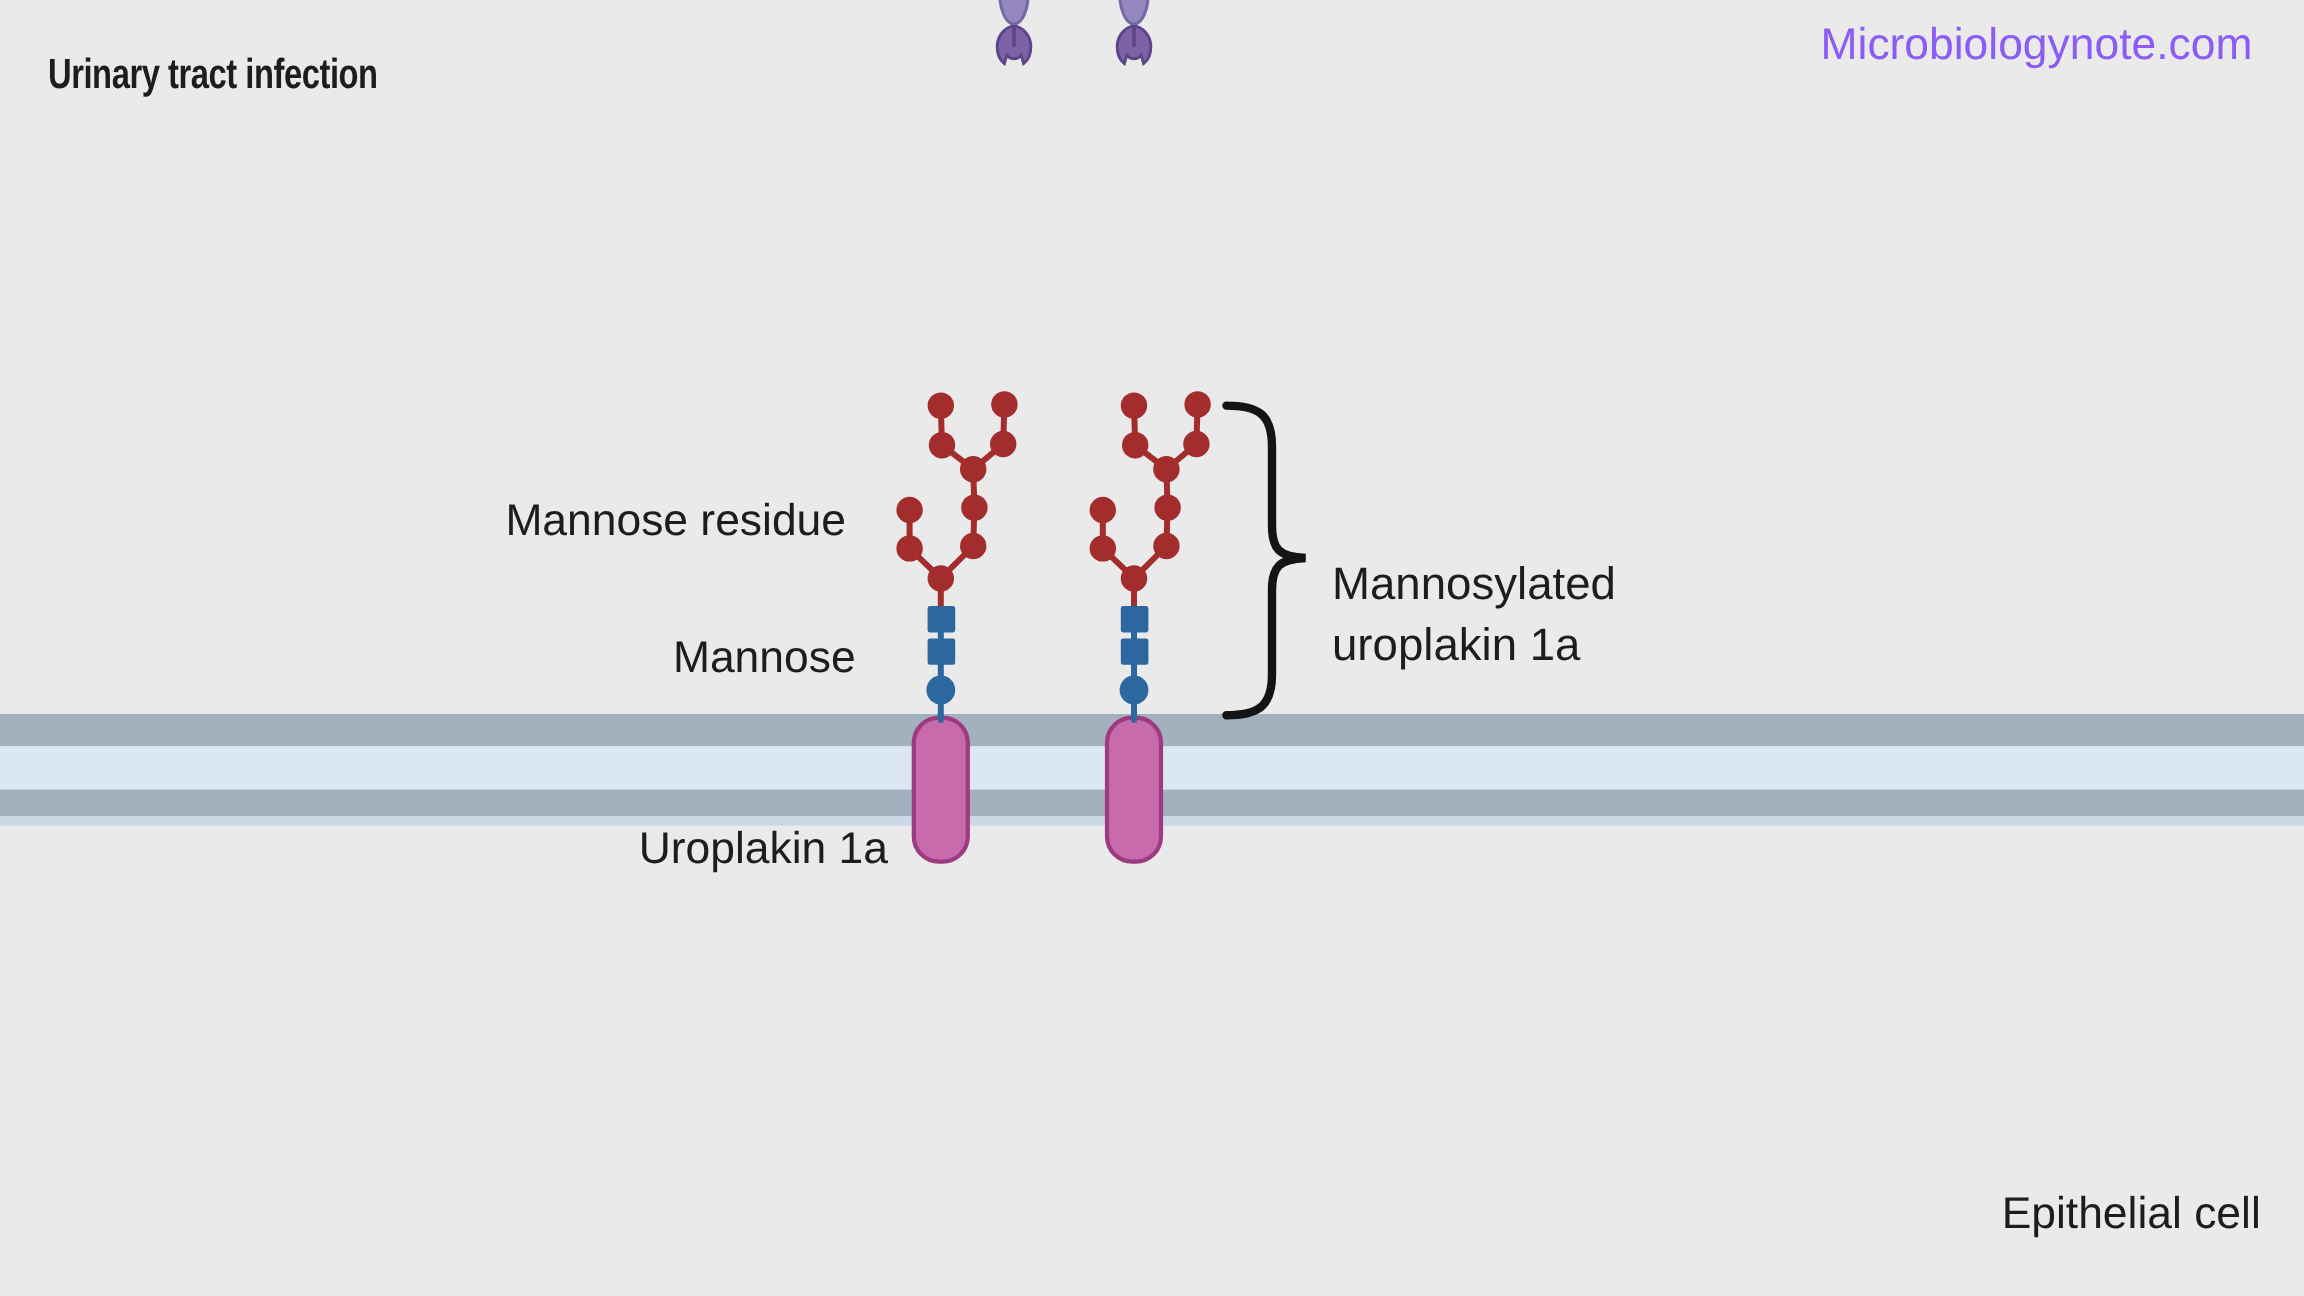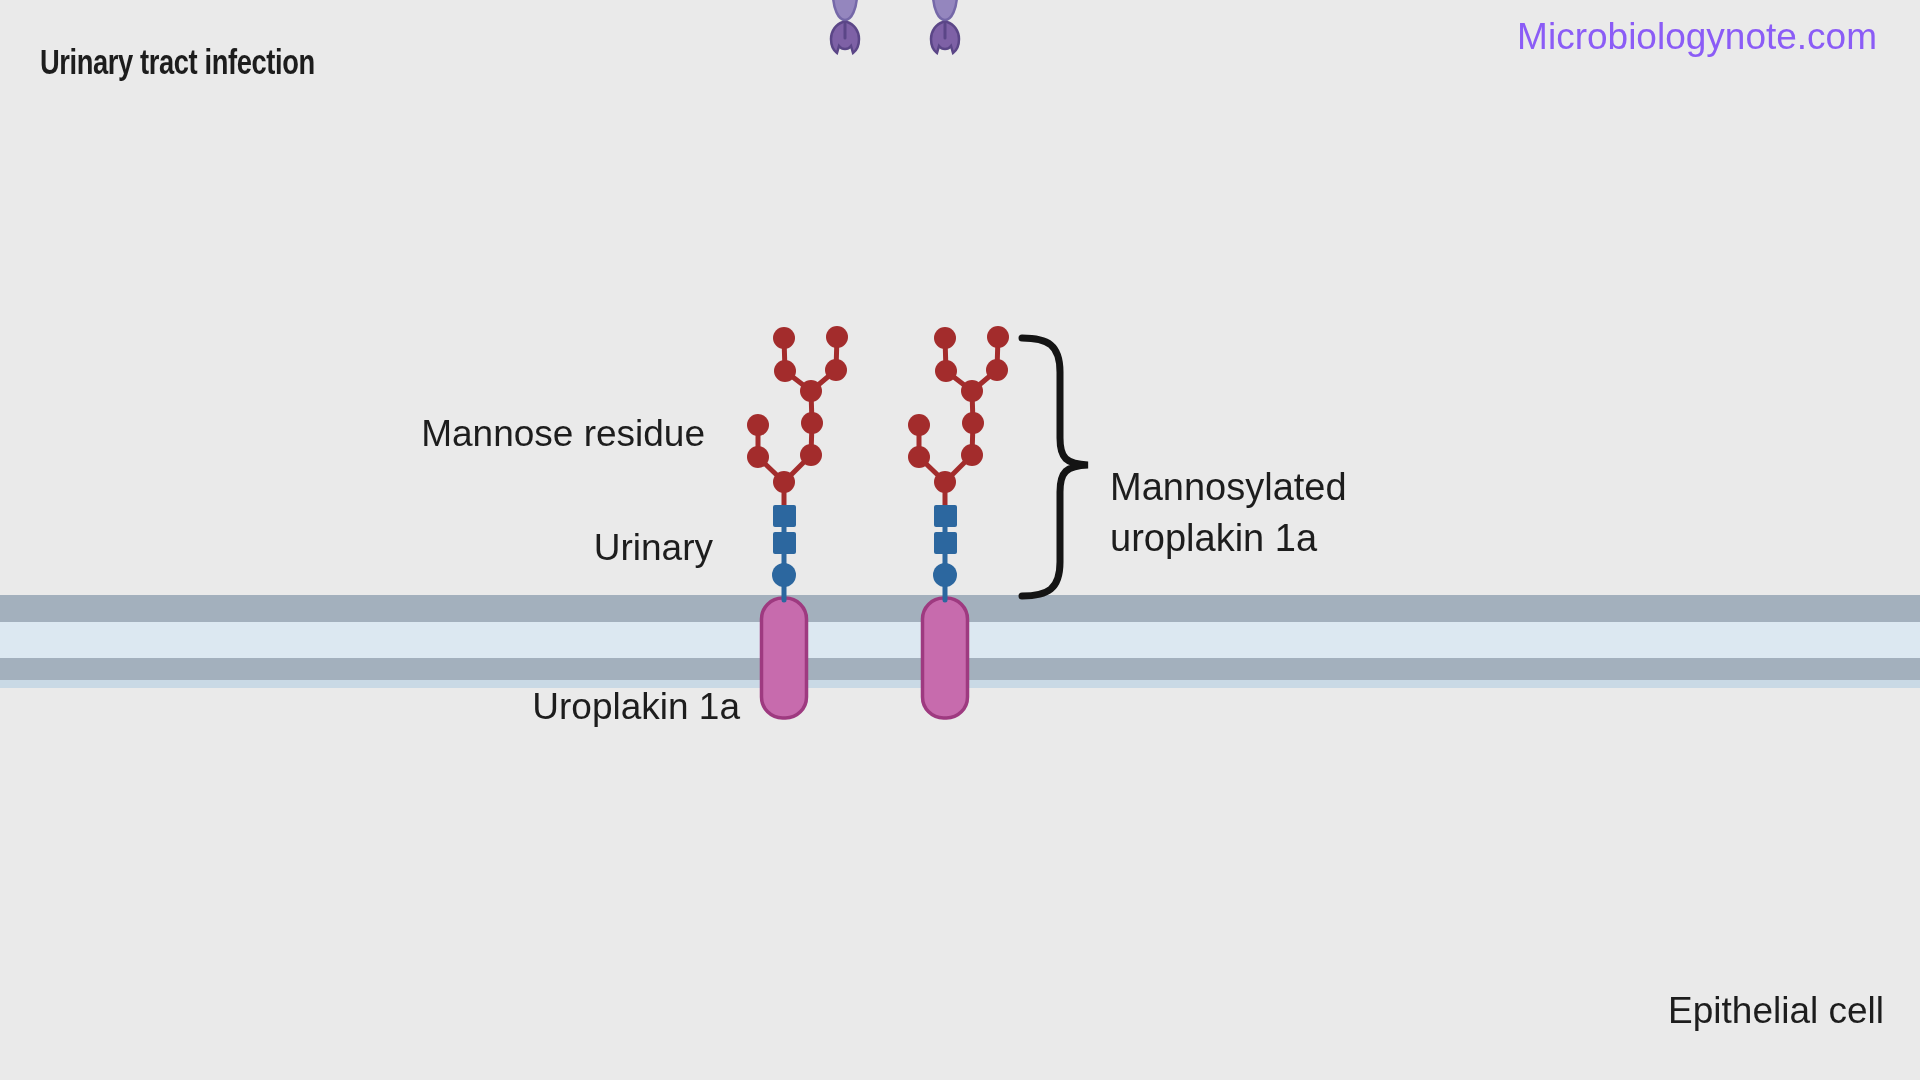--- a/index.html
+++ b/index.html
@@ -113,21 +113,21 @@
         <use href="#adhesin-def" x="845"></use>
         <use href="#adhesin-def" x="945"></use>
       </g>
     <path id="brace" class="brace" d="M 1022,338 C 1048,338 1060,345 1060,372 L 1060,438 C 1060,458 1066,464 1088,465 C 1066,466 1060,472 1060,492 L 1060,562 C 1060,589 1048,596 1022,596"></path>
   </svg>
 
   <div class="title">Urinary tract infection</div>
   <div class="watermark">Microbiologynote.com</div>
 
   <div class="label right-aligned mannose-label">Mannose residue</div>
-  <div class="label right-aligned glcnac-label">Urinary</div>
+  <div class="label right-aligned glcnac-label">Mannose</div>
   <div class="label right-aligned uroplakin-label">Uroplakin 1a</div>
 
   <div class="mannosylated-label">
     <div>Mannosylated</div>
     <div>uroplakin 1a</div>
   </div>
 
   <div class="label right-aligned epithelial-label">Epithelial cell</div>
 </div>
 

